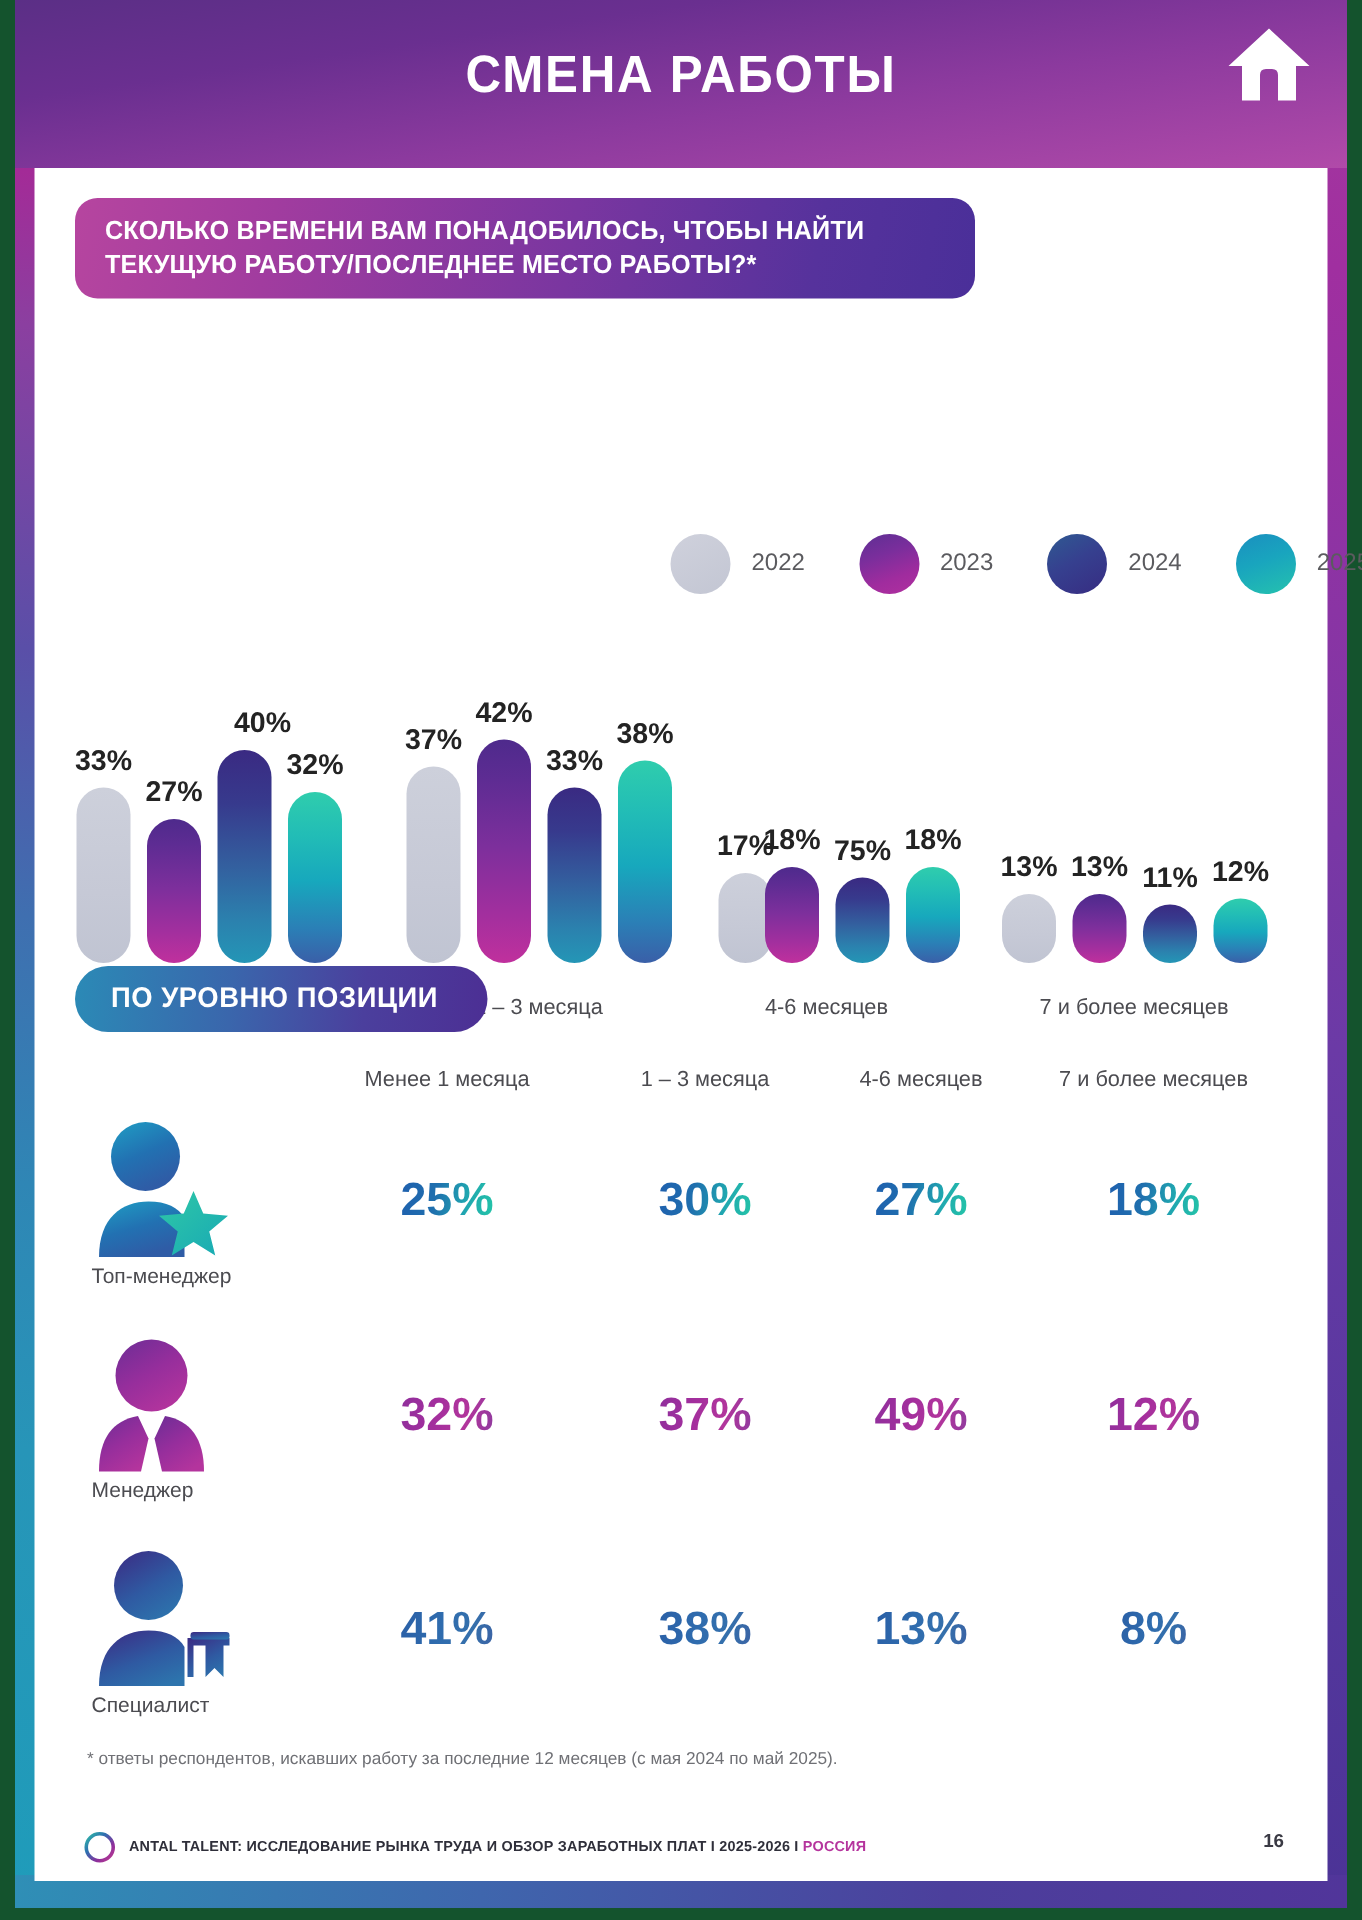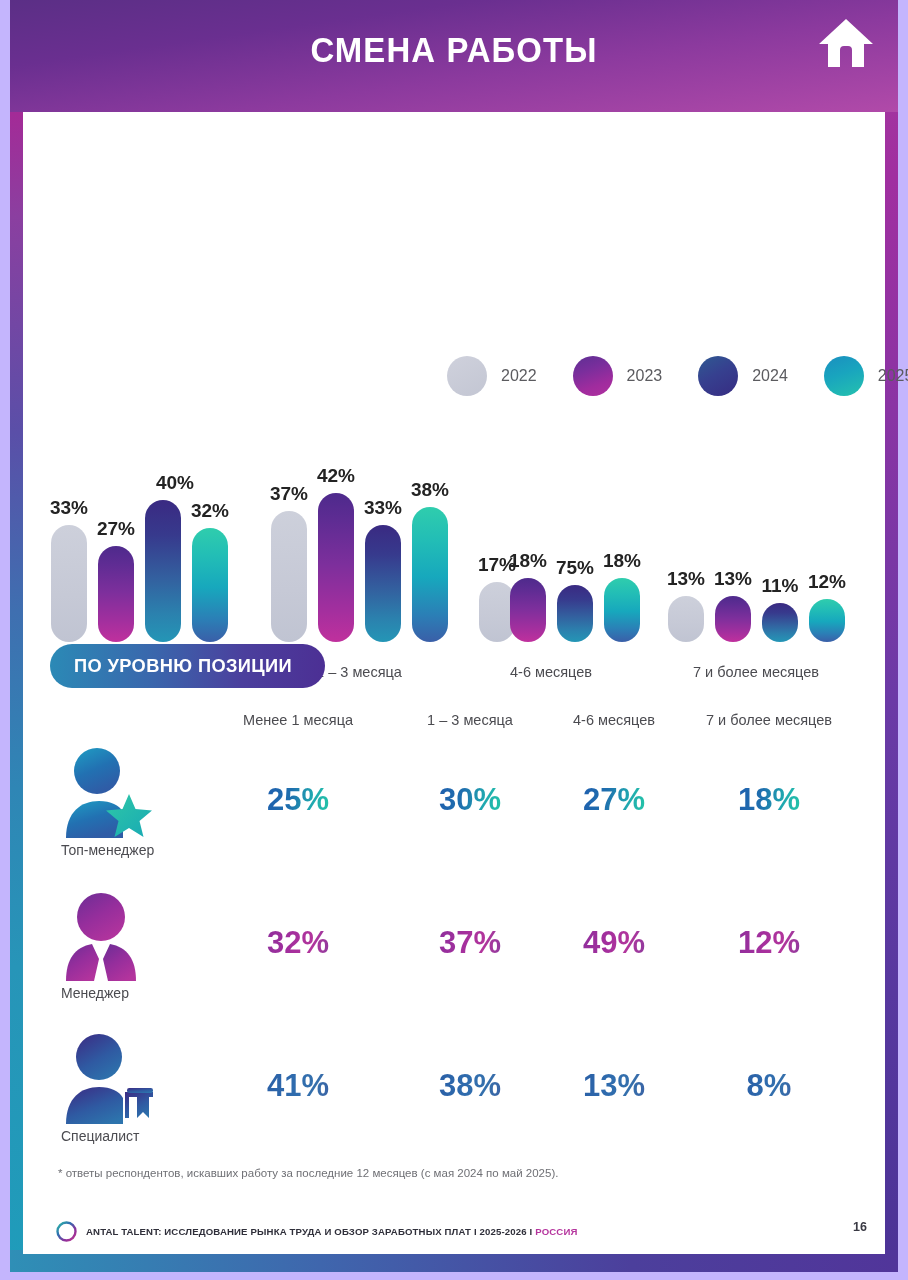--- a/index.html
+++ b/index.html
@@ -3,21 +3,21 @@
 <meta charset="utf-8">
 <style>
   html,body{margin:0;padding:0;background:#1c1c1c;}
   body{
     width:908px;height:1280px;overflow:hidden;
     font-family:"Liberation Sans","DejaVu Sans",sans-serif;
     -webkit-font-smoothing:antialiased;
   }
   .slide{
     position:relative;width:908px;height:1280px;box-sizing:border-box;
-    background:#c4b5fd;
+    background:#14532d;
   }
 
   
   .frame-left{
     position:absolute;left:10px;top:0;width:22px;height:1272px;
     background:linear-gradient(180deg,#7b2d8e 0%,#a32b97 9%,#8b3fa0 17%,#5a4fa8 34%,#3f6fb0 48%,#2f86b5 62%,#2795b8 76%,#1f9cba 100%);
   }
   .frame-right{
     position:absolute;right:10px;top:0;width:22px;height:1272px;
     background:linear-gradient(180deg,#a43a9e 0%,#a02fa0 14%,#8a34a4 32%,#6b3aa6 55%,#57389f 78%,#4b3396 100%);
@@ -136,21 +136,21 @@
     position:absolute;left:33px;top:1108px;width:800px;height:22px;
     display:flex;align-items:center;
   }
   .footer-logo{width:21px;height:21px;border-radius:50%;margin-right:9px;flex:none;}
   .footer-text{
     font-size:9.6px;font-weight:bold;color:#2f2f3a;letter-spacing:0.15px;
     white-space:nowrap;
   }
   .footer-text .ru{color:#b5349d;}
   .page-num{
-    position:absolute;right:18px;top:1108px;font-size:12.5px;
+    position:absolute;right:29px;top:1108px;font-size:12.5px;
     font-weight:bold;color:#3a3a44;
   }
 </style>
 </head>
 <body>
 
 <div class="slide">
 
   <div class="frame-left"></div>
   <div class="frame-right"></div>
@@ -160,20 +160,24 @@
     <div class="header-title">СМЕНА РАБОТЫ</div>
     <div class="home-icon">
       <svg viewBox="0 0 58 52" width="58" height="52" aria-hidden="true">
         <path d="M29 2 L56 27 L47 27 L47 50 L35 50 L35 33 Q35 29 31 29 L27 29 Q23 29 23 33 L23 50 L11 50 L11 27 L2 27 Z" fill="#ffffff"></path>
       </svg>
     </div>
   </div>
 
   <div class="card">
 
+    <div class="q-banner">
+      <div class="q-banner-text">СКОЛЬКО ВРЕМЕНИ ВАМ ПОНАДОБИЛОСЬ, ЧТОБЫ НАЙТИ</div>
+      <div class="q-banner-text">ТЕКУЩУЮ РАБОТУ/ПОСЛЕДНЕЕ МЕСТО РАБОТЫ?*</div>
+    </div>
 
     <div class="legend">
       <div class="legend-item">
         <span class="legend-dot dot-2022"></span>
         <span class="legend-label">2022</span>
       </div>
       <div class="legend-item">
         <span class="legend-dot dot-2023"></span>
         <span class="legend-label">2023</span>
       </div>

